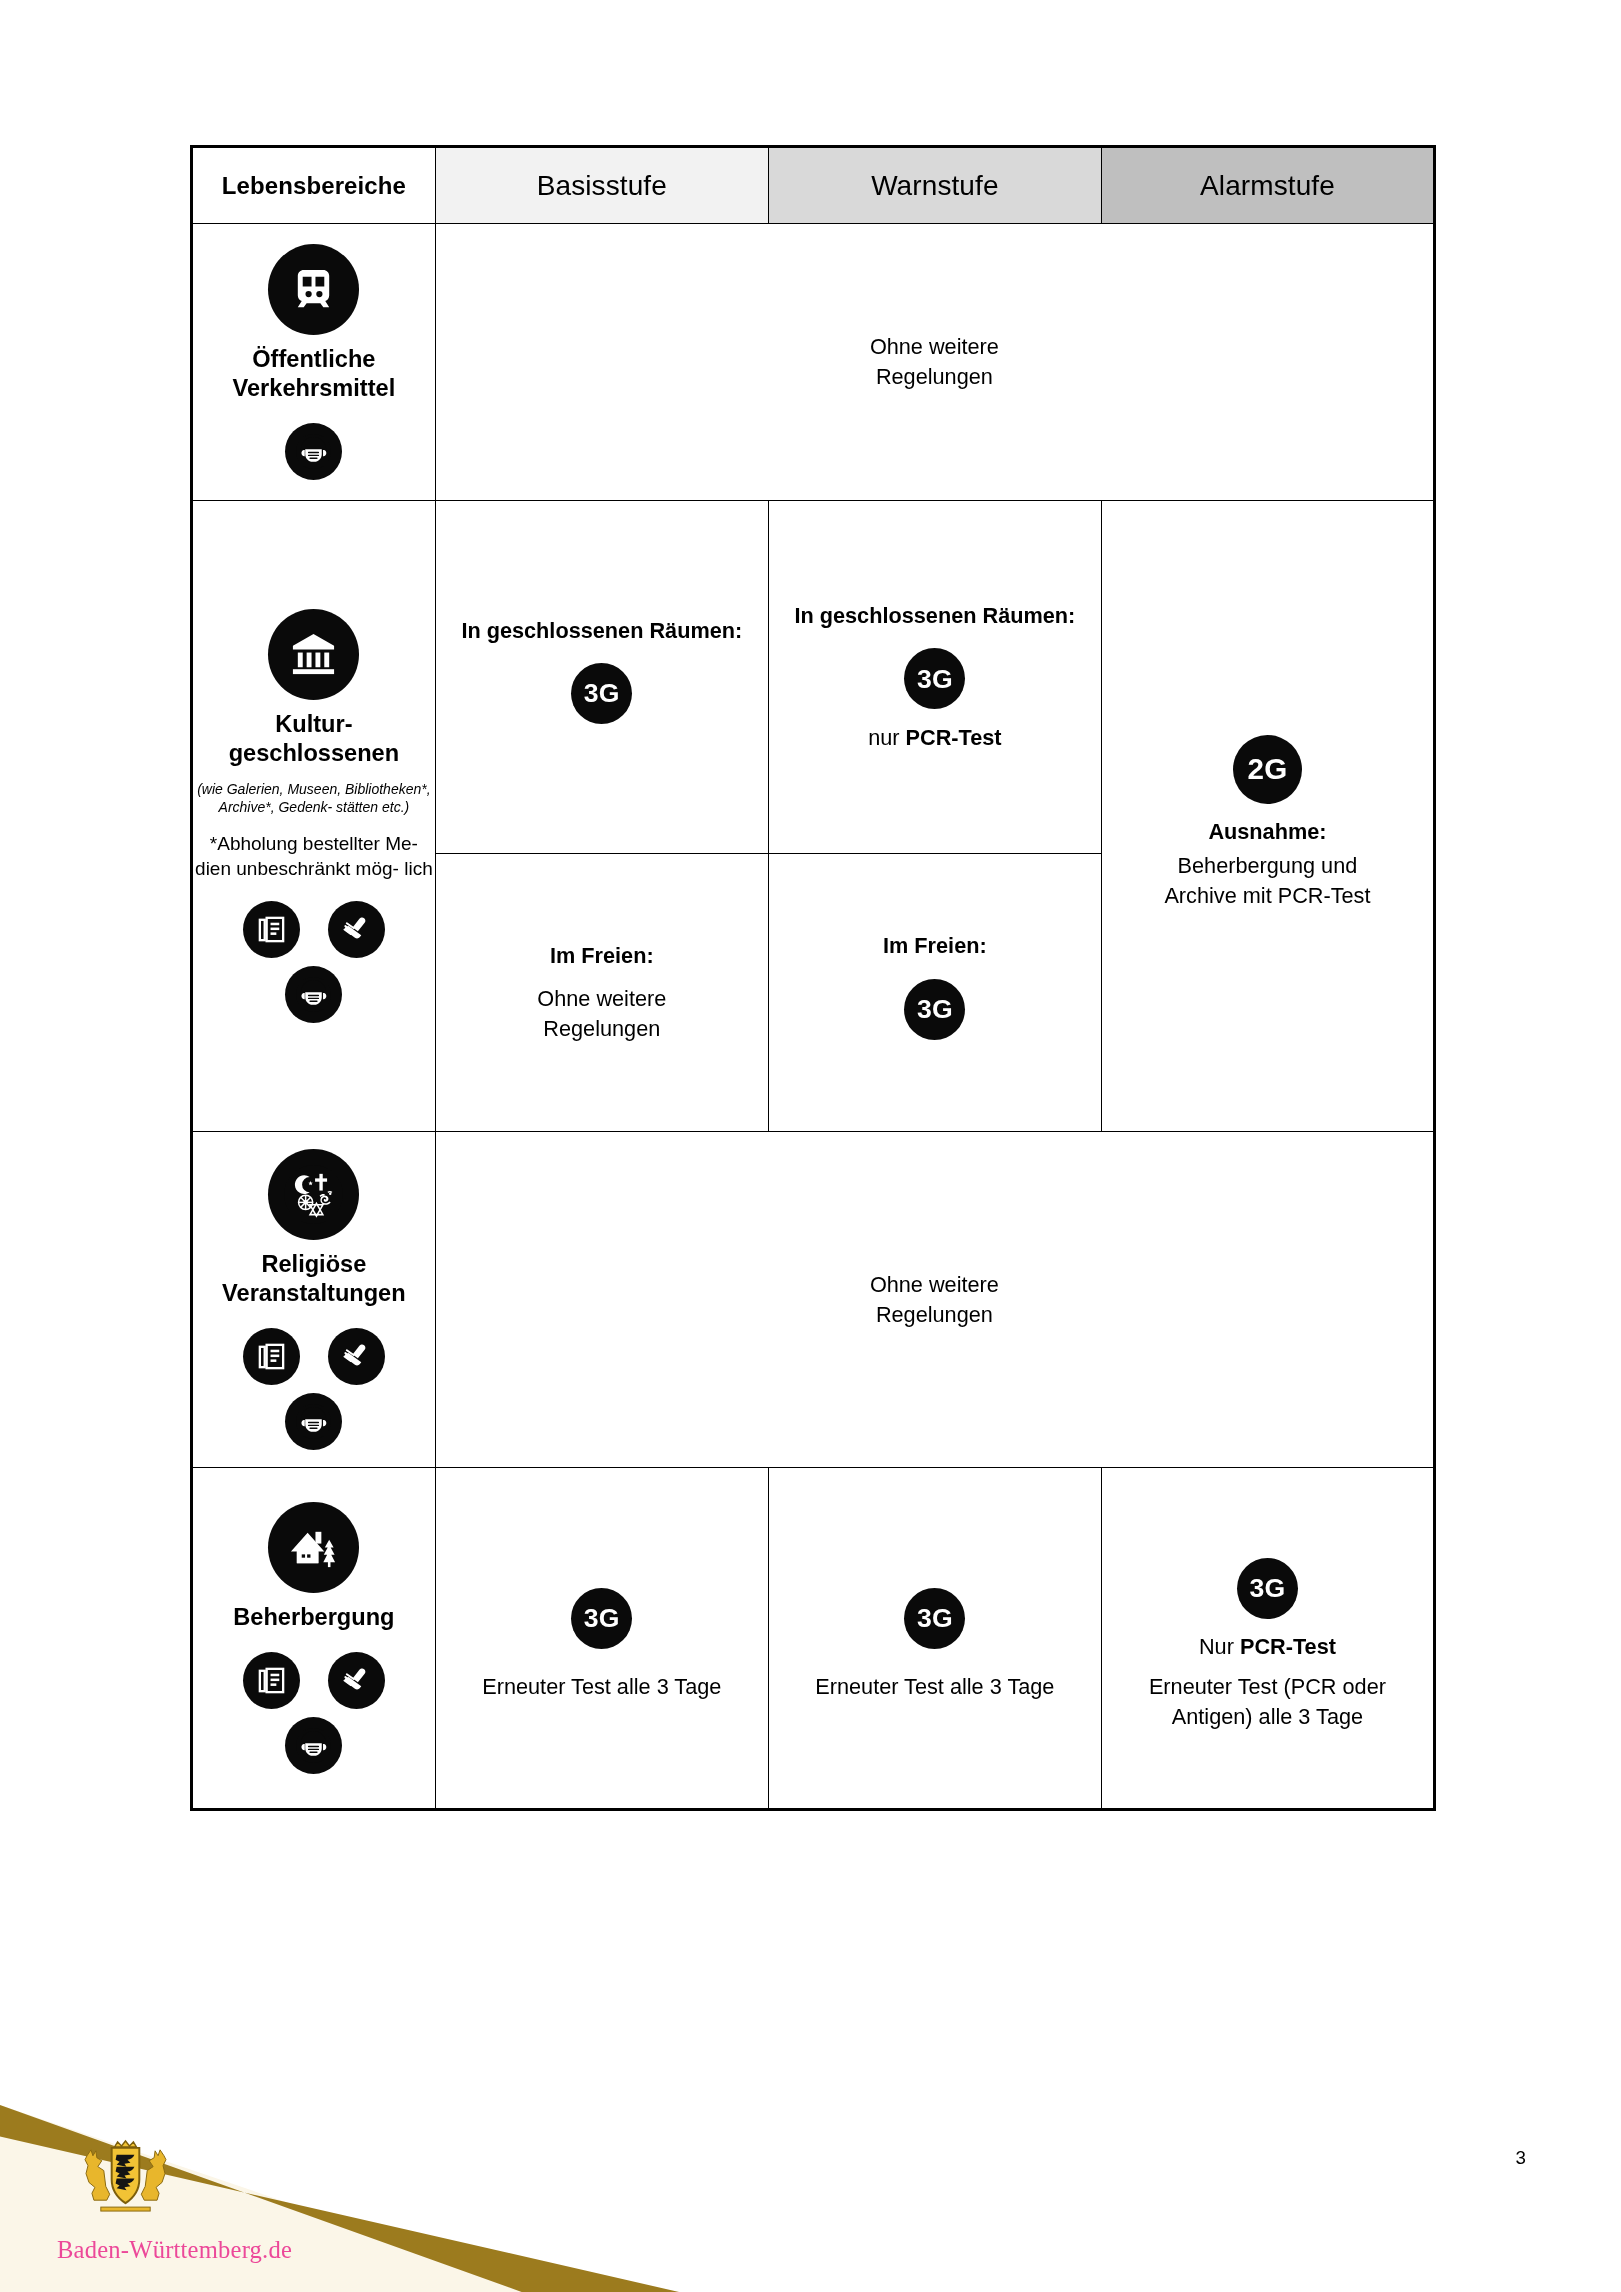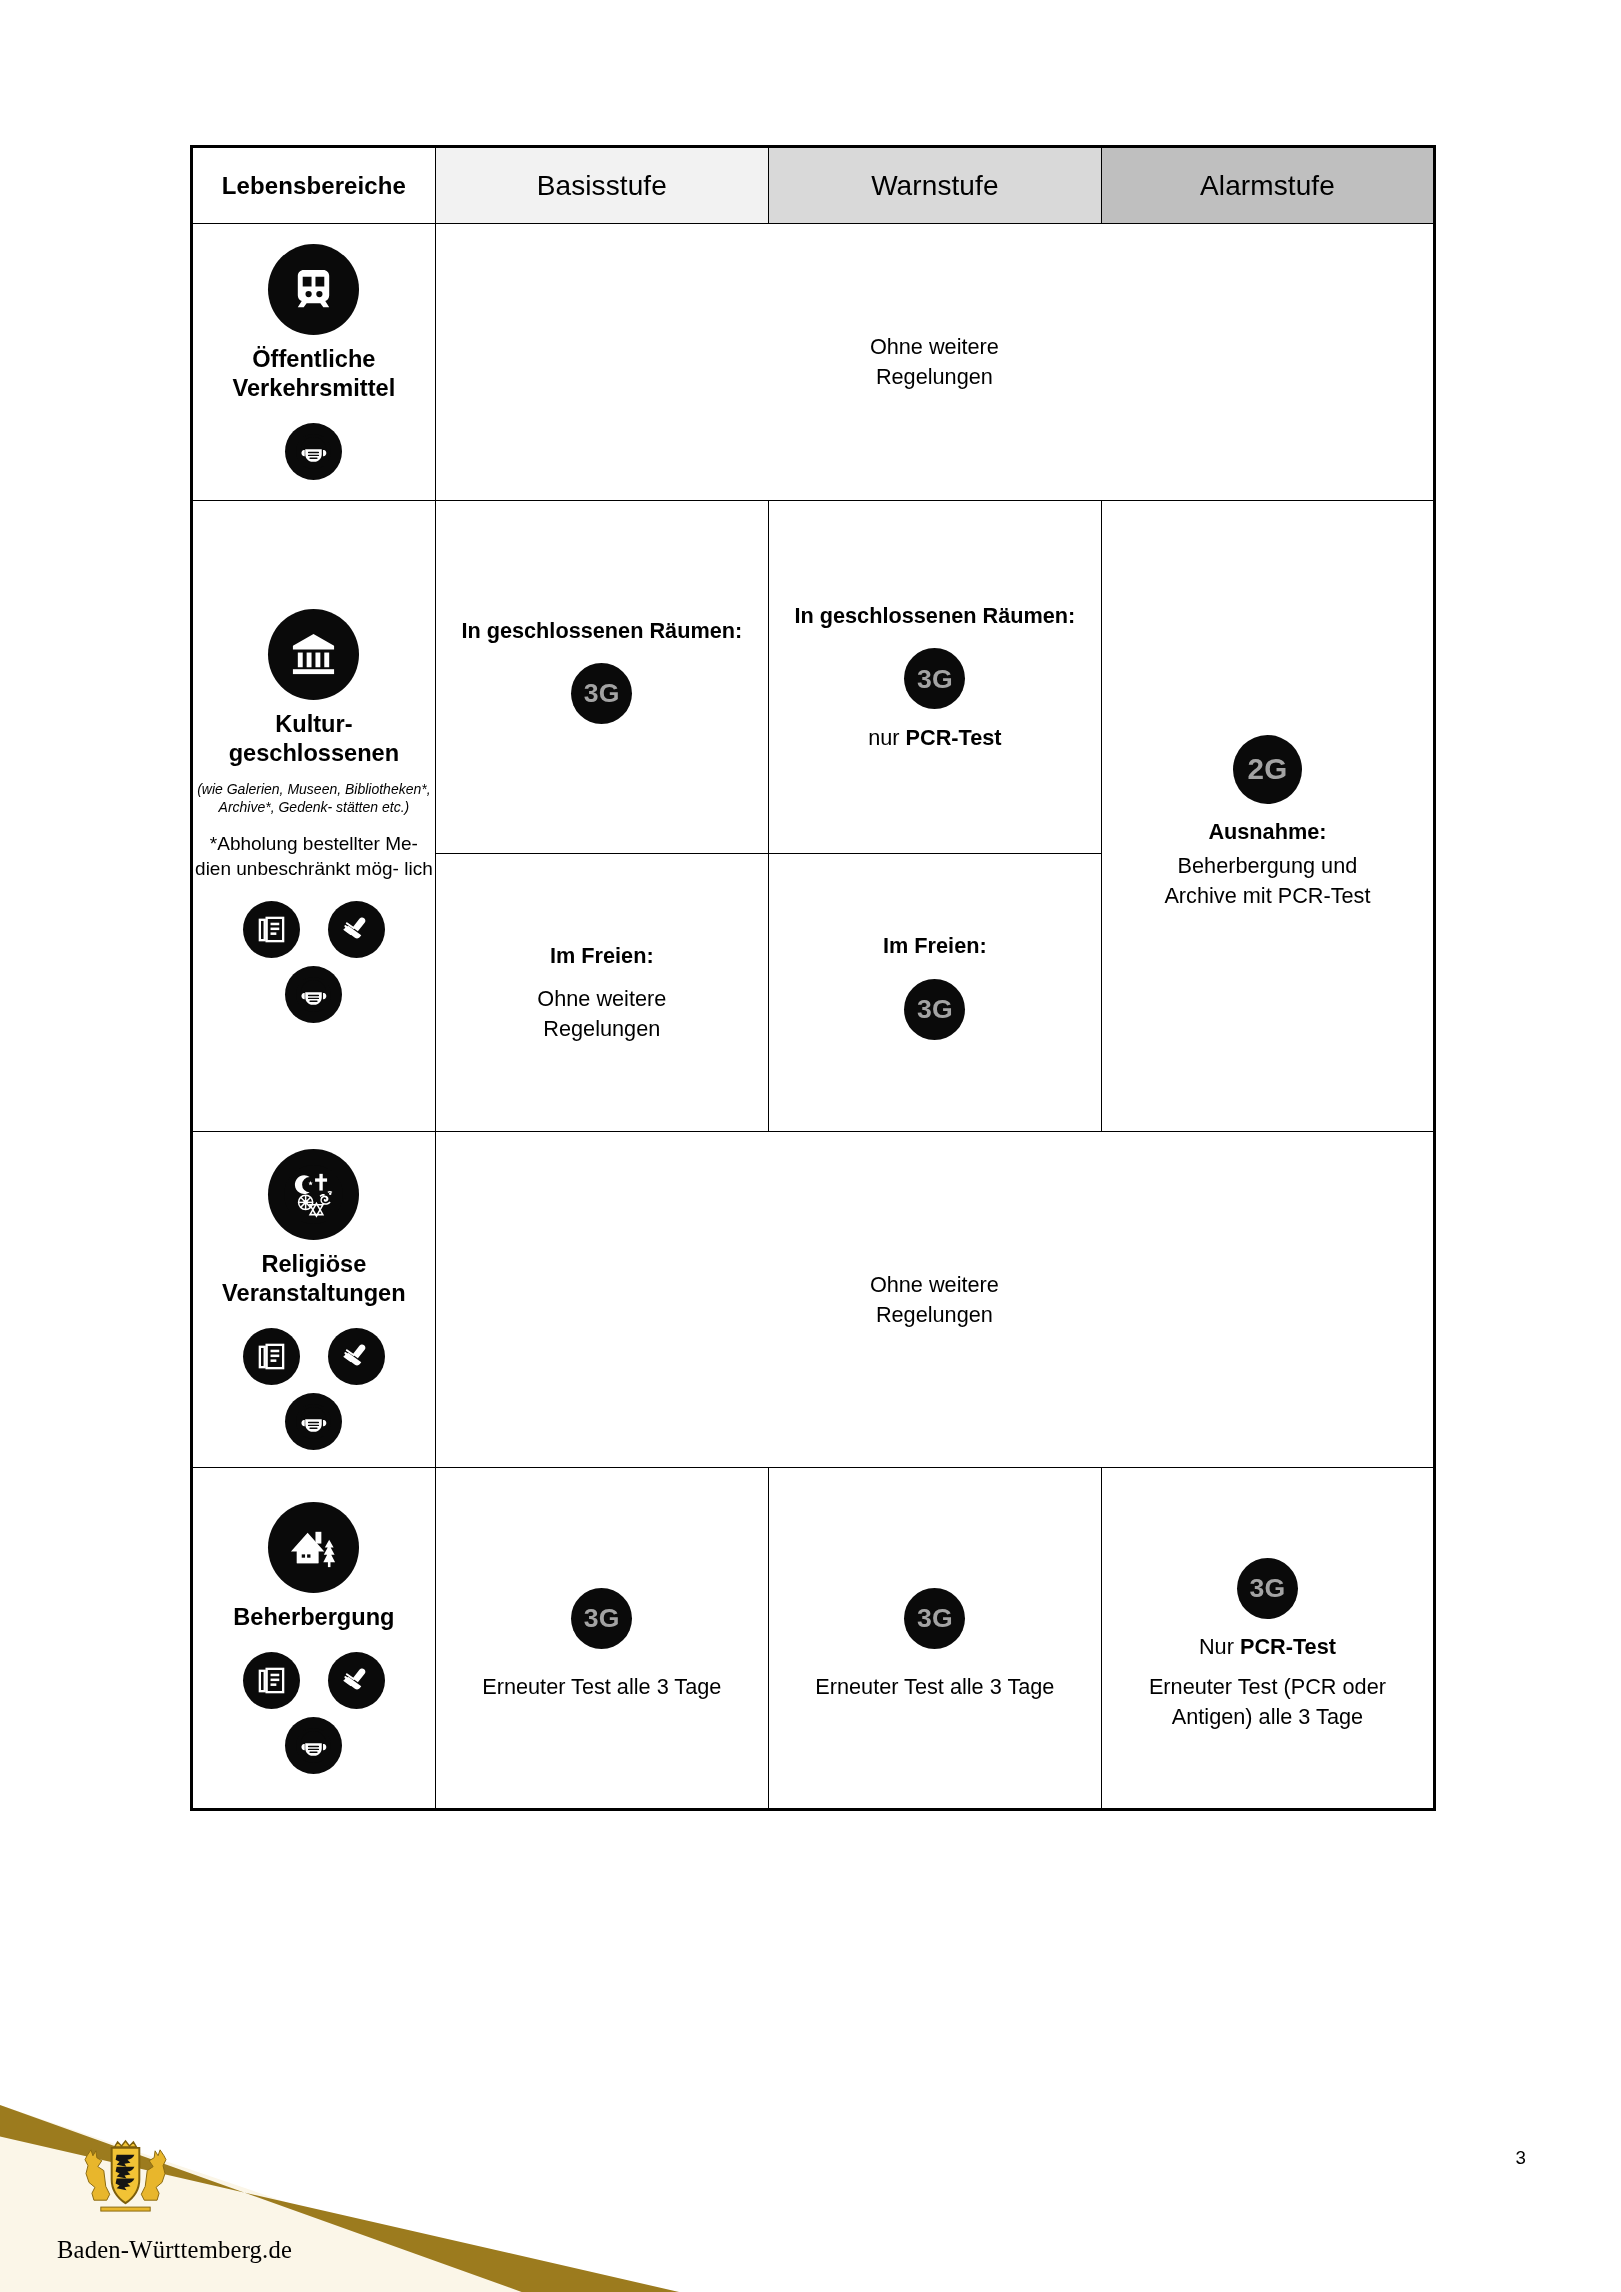--- a/index.html
+++ b/index.html
@@ -128,21 +128,21 @@
   .cell p { margin: 0; }
   .cell .lbl {
     font-weight: 700;
     margin-bottom: 3.9px;
   }
   .cell .plain { font-weight: 400; }
   .gbadge {
     width: 61px; height: 61px;
     border-radius: 50%;
     background: #0a0a0a;
-    color: #a3a3a3;
+    color: #ffffff;
     display: inline-flex;
     align-items: center;
     justify-content: center;
     font-size: 26.6px;
     font-weight: 700;
     letter-spacing: 0.2px;
     margin: 13.8px auto;
   }
   .gbadge.lg {
     width: 69px; height: 69px;
@@ -171,21 +171,21 @@
     bottom: 77px;
     width: 89px;
     height: 77px;
   }
   .bw-text {
     position: absolute;
     left: 57px;
     bottom: 27.6px;
     font-family: "Liberation Serif", serif;
     font-size: 24.6px;
-    color: #000000;
+    color: #ec4899;
     letter-spacing: 0.2px;
   }
   .pagenum {
     position: absolute;
     right: 95px;
     top: 2147px;
     font-size: 18.7px;
     color: #000;
   }
 </style>

